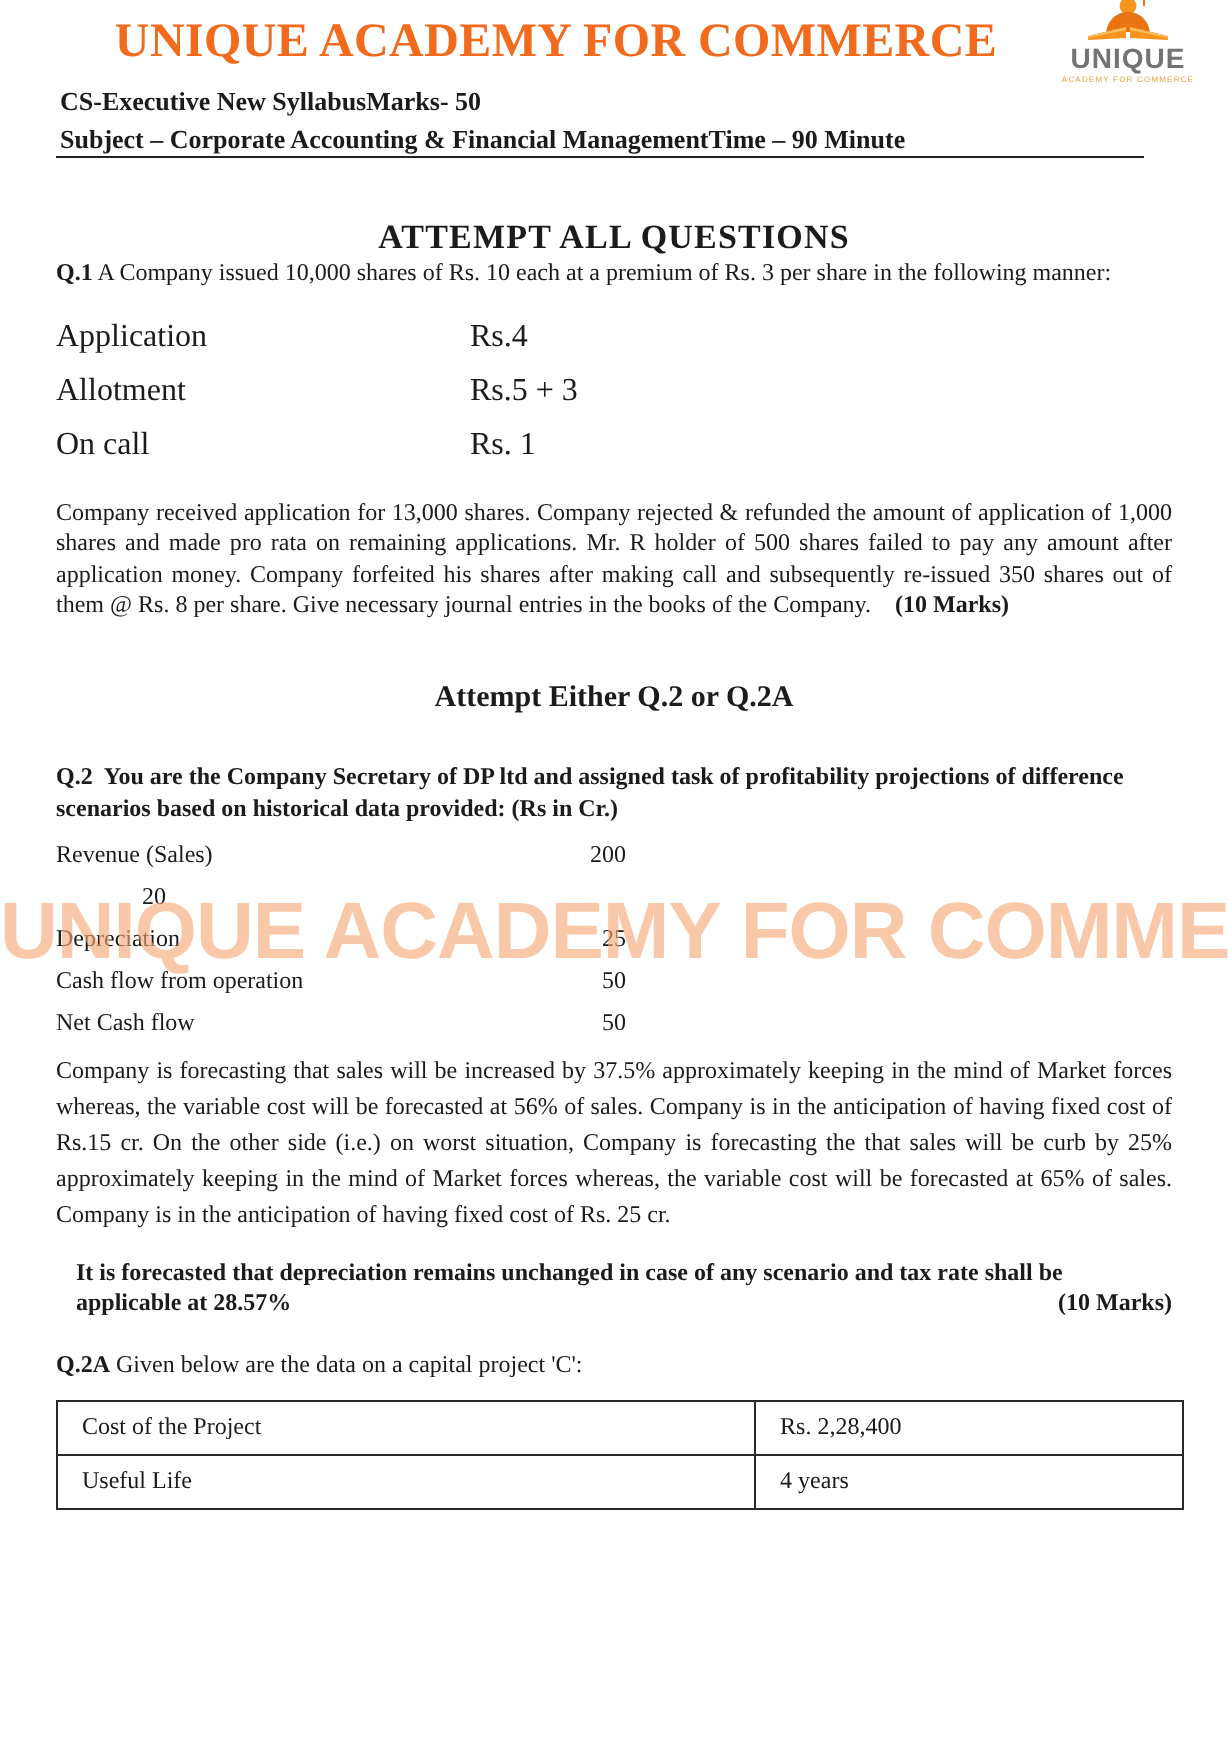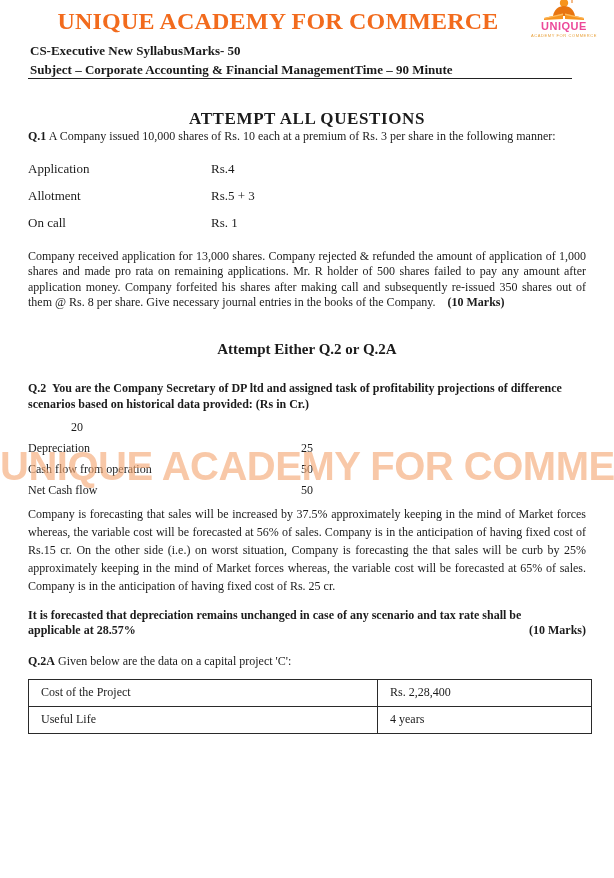--- a/index.html
+++ b/index.html
@@ -24,21 +24,21 @@
     letter-spacing:.2px;
     color:#F26B1D;
     line-height:30px;
   }
   .logo{
     position:absolute;top:-6px;right:-14px;width:72px;
     text-align:center;line-height:1;
   }
   .logo-word{
     font-family:"Liberation Sans", sans-serif;
-    font-weight:bold;font-size:11px;color:#ec4899;
+    font-weight:bold;font-size:14px;color:#737373;
     letter-spacing:.5px;margin-top:-2px;
     text-shadow:0 0 1px #fff;
   }
   .logo-tag{
     font-family:"Liberation Sans", sans-serif;
     font-size:4px;color:#E8A13C;letter-spacing:.6px;margin-top:2px;
   }
   .hdr-line{
     display:flex;justify-content:flex-start;
     font-weight:bold;font-size:13px;line-height:13px;
@@ -73,32 +73,32 @@
 
   
   p{margin:0;}
   .q-intro{font-size:12px;line-height:15.5px;}
   .q-label{font-weight:bold;}
   .para{font-size:12px;line-height:15.5px;text-align:justify;margin-top:20px;}
   .marks-inline{font-weight:bold;white-space:nowrap;margin-left:12px;}
 
   
   .schedule{margin-top:17px;}
-  .schedule-row{display:flex;font-size:13px;line-height:13px;margin-bottom:14px;}
+  .schedule-row{display:flex;font-size:16px;line-height:13px;margin-bottom:14px;gap:24px;}
   .schedule-row .lbl{width:183px;}
 
   
   .q2-intro{font-weight:bold;font-size:12px;line-height:16px;margin-top:22px;}
   .figures{margin-top:9px;}
   .figure-row{display:flex;font-size:12px;line-height:13px;margin-bottom:8px;}
   .figure-row .lbl{width:230px;}
   .figure-row .val{width:55px;text-align:right;}
   .q2-body{font-size:12px;line-height:18px;text-align:justify;margin-top:8px;}
   .note-wrap{position:relative;margin-top:13px;}
-  .bold-note{font-weight:bold;font-size:12px;line-height:15px;width:500px;}
+  .bold-note{font-weight:bold;font-size:12px;line-height:15px;width:500px;margin-left:10px;}
   .marks-abs{
     position:absolute;right:0;bottom:0;
     font-weight:bold;font-size:12px;
   }
 
   
   .q2a-intro{font-size:12px;line-height:15px;margin-top:16px;}
   .cap-table{
     width:564px;border-collapse:collapse;margin-top:10px;
     font-size:12px;
@@ -180,20 +180,24 @@
     </div>
 
     <p class="para"><span>Company received application for 13,000 shares. Company rejected &amp; refunded the amount of application of 1,000 shares and made pro rata on remaining applications. Mr. R holder of 500 shares failed to pay any amount after application money. Company forfeited his shares after making call and subsequently re-issued 350 shares out of them @ Rs. 8 per share. Give necessary journal entries in the books of the Company.</span><span class="marks-inline">(10 Marks)</span></p>
 
     <div class="h-either">Attempt Either Q.2 or Q.2A</div>
 
     <p class="q2-intro"><span>Q.2</span>&nbsp; <span>You are the Company Secretary of DP ltd and assigned task of profitability projections of difference scenarios based on historical data provided: (Rs in Cr.)</span></p>
 
     <div class="figures">
       <div class="figure-row">
+        <span class="lbl">Revenue (Sales)</span>
+        <span class="val">200</span>
+      </div>
+      <div class="figure-row">
         <span class="val">20</span>
       </div>
       <div class="figure-row">
         <span class="lbl">Depreciation</span>
         <span class="val">25</span>
       </div>
       <div class="figure-row">
         <span class="lbl">Cash flow from operation</span>
         <span class="val">50</span>
       </div>

